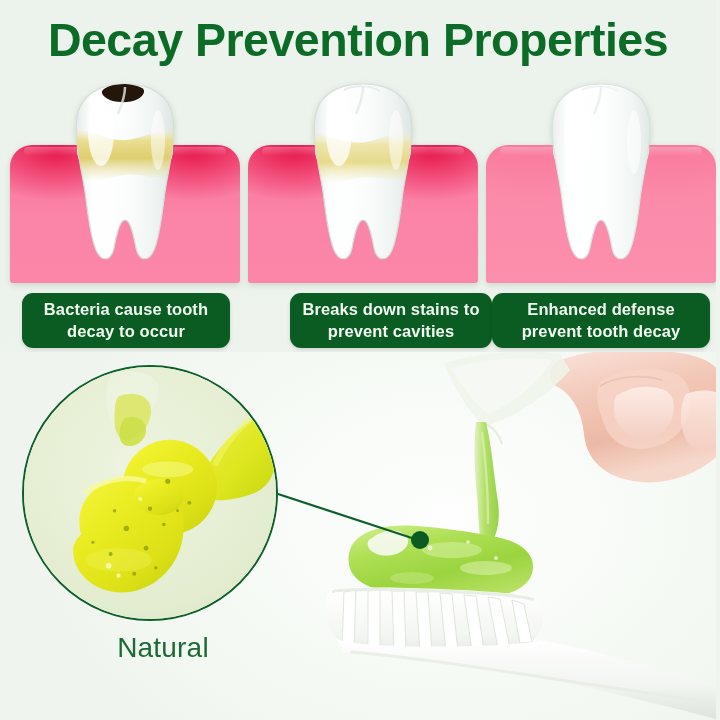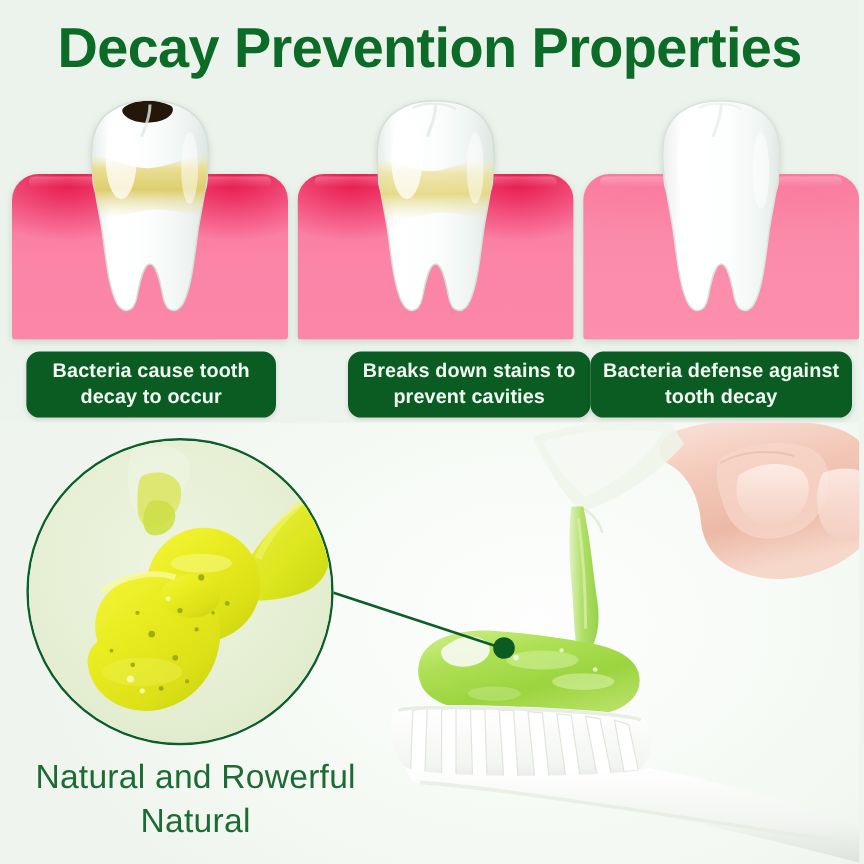--- a/index.html
+++ b/index.html
@@ -309,21 +309,21 @@
     </div>
   </div>
 
   <div class="chip c1">
     <span>Bacteria cause tooth decay to occur</span>
   </div>
   <div class="chip c2">
     <span>Breaks down stains to prevent cavities</span>
   </div>
   <div class="chip c3">
-    <span>Bacteria defense against tooth decay</span>
+    <span>Enhanced defense prevent tooth decay</span>
   </div>
 
   <div id="photo">
     <div id="photo-bg"></div>
 
     <svg id="scene-svg" viewBox="0 0 720 368">
       <defs>
         <linearGradient id="handG" x1="0" y1="0" x2="0.3" y2="1">
           <stop offset="0%" stop-color="#fae3da"></stop>
           <stop offset="38%" stop-color="#f3c9b9"></stop>
@@ -494,17 +494,16 @@
       </div>
     </div>
 
     <svg id="leader" viewBox="0 0 720 368">
       <line x1="278" y1="142" x2="418" y2="188" stroke="#0c5f2a" stroke-width="2.2"></line>
       <circle cx="420" cy="188" r="9" fill="#0a5c22"></circle>
     </svg>
   </div>
 
   <div id="bottom-caption">
-    <span class="l1">Natural and Rowerful</span>
     <span class="l2">Natural</span>
   </div>
 
 </div>
 
 </body></html>

